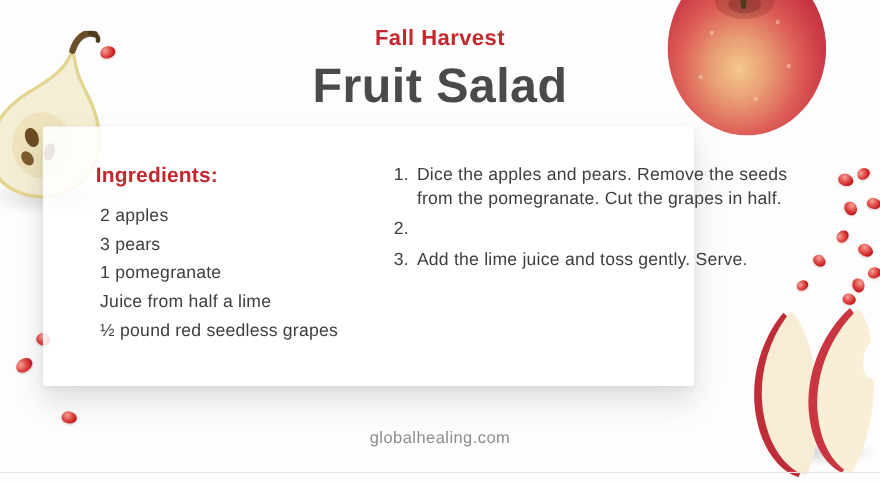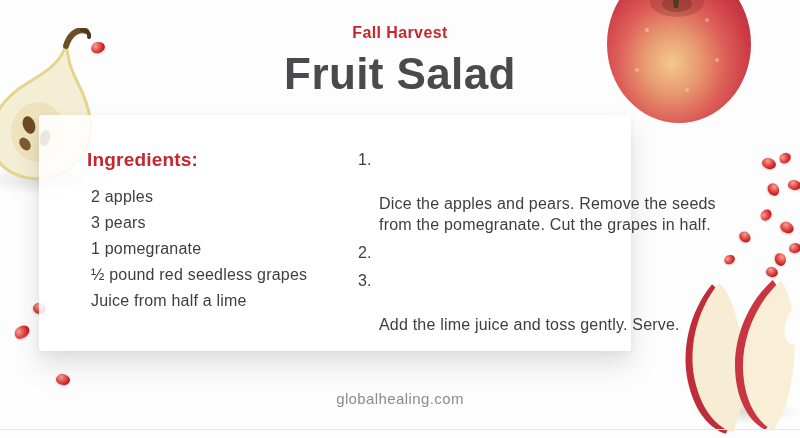--- a/index.html
+++ b/index.html
@@ -31,24 +31,24 @@
   .col-directions{left:319px;width:382px;}
   .section-heading{
     margin:0 0 13px 0;font-size:19px;font-weight:bold;letter-spacing:0.2px;
     color:var(--accent);
   }
   .ing-list{list-style:none;margin:4px;padding:0;}
   .ing-list li{font-size:16px;line-height:26px;color:var(--body);letter-spacing:0.2px;}
   .dir-list{list-style:none;margin:0;padding:0;}
   .dir-list li{display:flex;margin:0 0 7px 0;}
   .dir-num{flex:0 0 21px;font-size:16px;line-height:21px;color:var(--body);letter-spacing:0.2px;}
-  .dir-text{flex:0 1 auto;max-width:352px;font-size:16px;line-height:21px;color:var(--body);letter-spacing:0.2px;margin-top:44px;}
+  .dir-text{flex:0 1 auto;max-width:352px;font-size:16px;line-height:21px;color:var(--body);letter-spacing:0.2px;}
   
   .header{position:absolute;z-index:3;left:0;top:0;width:100%;text-align:center;}
-  .eyebrow{margin-top:24px;font-size:16px;font-weight:bold;letter-spacing:0.4px;color:var(--accent);}
+  .eyebrow{margin-top:24px;font-size:20px;font-weight:bold;letter-spacing:0.4px;color:var(--accent);}
   .page-title{margin-top:7px;font-size:44px;font-weight:bold;letter-spacing:0.4px;color:var(--title);}
   .footer{position:absolute;z-index:3;left:0;top:390px;width:100%;text-align:center;
     font-size:15px;letter-spacing:0.4px;color:var(--footer);}
   .hairline{position:absolute;z-index:4;left:0;top:429px;width:100%;height:1px;background:#e6e6e6;}
 </style>
 </head>
 <body>
 
 <div class="stage" style="--accent:#c4272e;--title:#4a4a4c;--body:#3e3e40;--footer:#8c8c8c;">
 
@@ -121,22 +121,22 @@
     <div class="page-title">Fruit Salad</div>
   </div>
 
   <div class="card">
     <div class="col col-ingredients">
       <h2 class="section-heading">Ingredients:</h2>
       <ul class="ing-list">
         <li>2 apples</li>
         <li>3 pears</li>
         <li>1 pomegranate</li>
+        <li>Juice from half a lime</li>
         <li>½ pound red seedless grapes</li>
-        <li>Juice from half a lime</li>
       </ul>
     </div>
     <div class="col col-directions">
       <ol class="dir-list">
         <li>
           <span class="dir-num">1.</span>
           <span class="dir-text">Dice the apples and pears. Remove the seeds from the pomegranate. Cut the grapes in half.</span>
         </li>
         <li>
           <span class="dir-num">2.</span>

